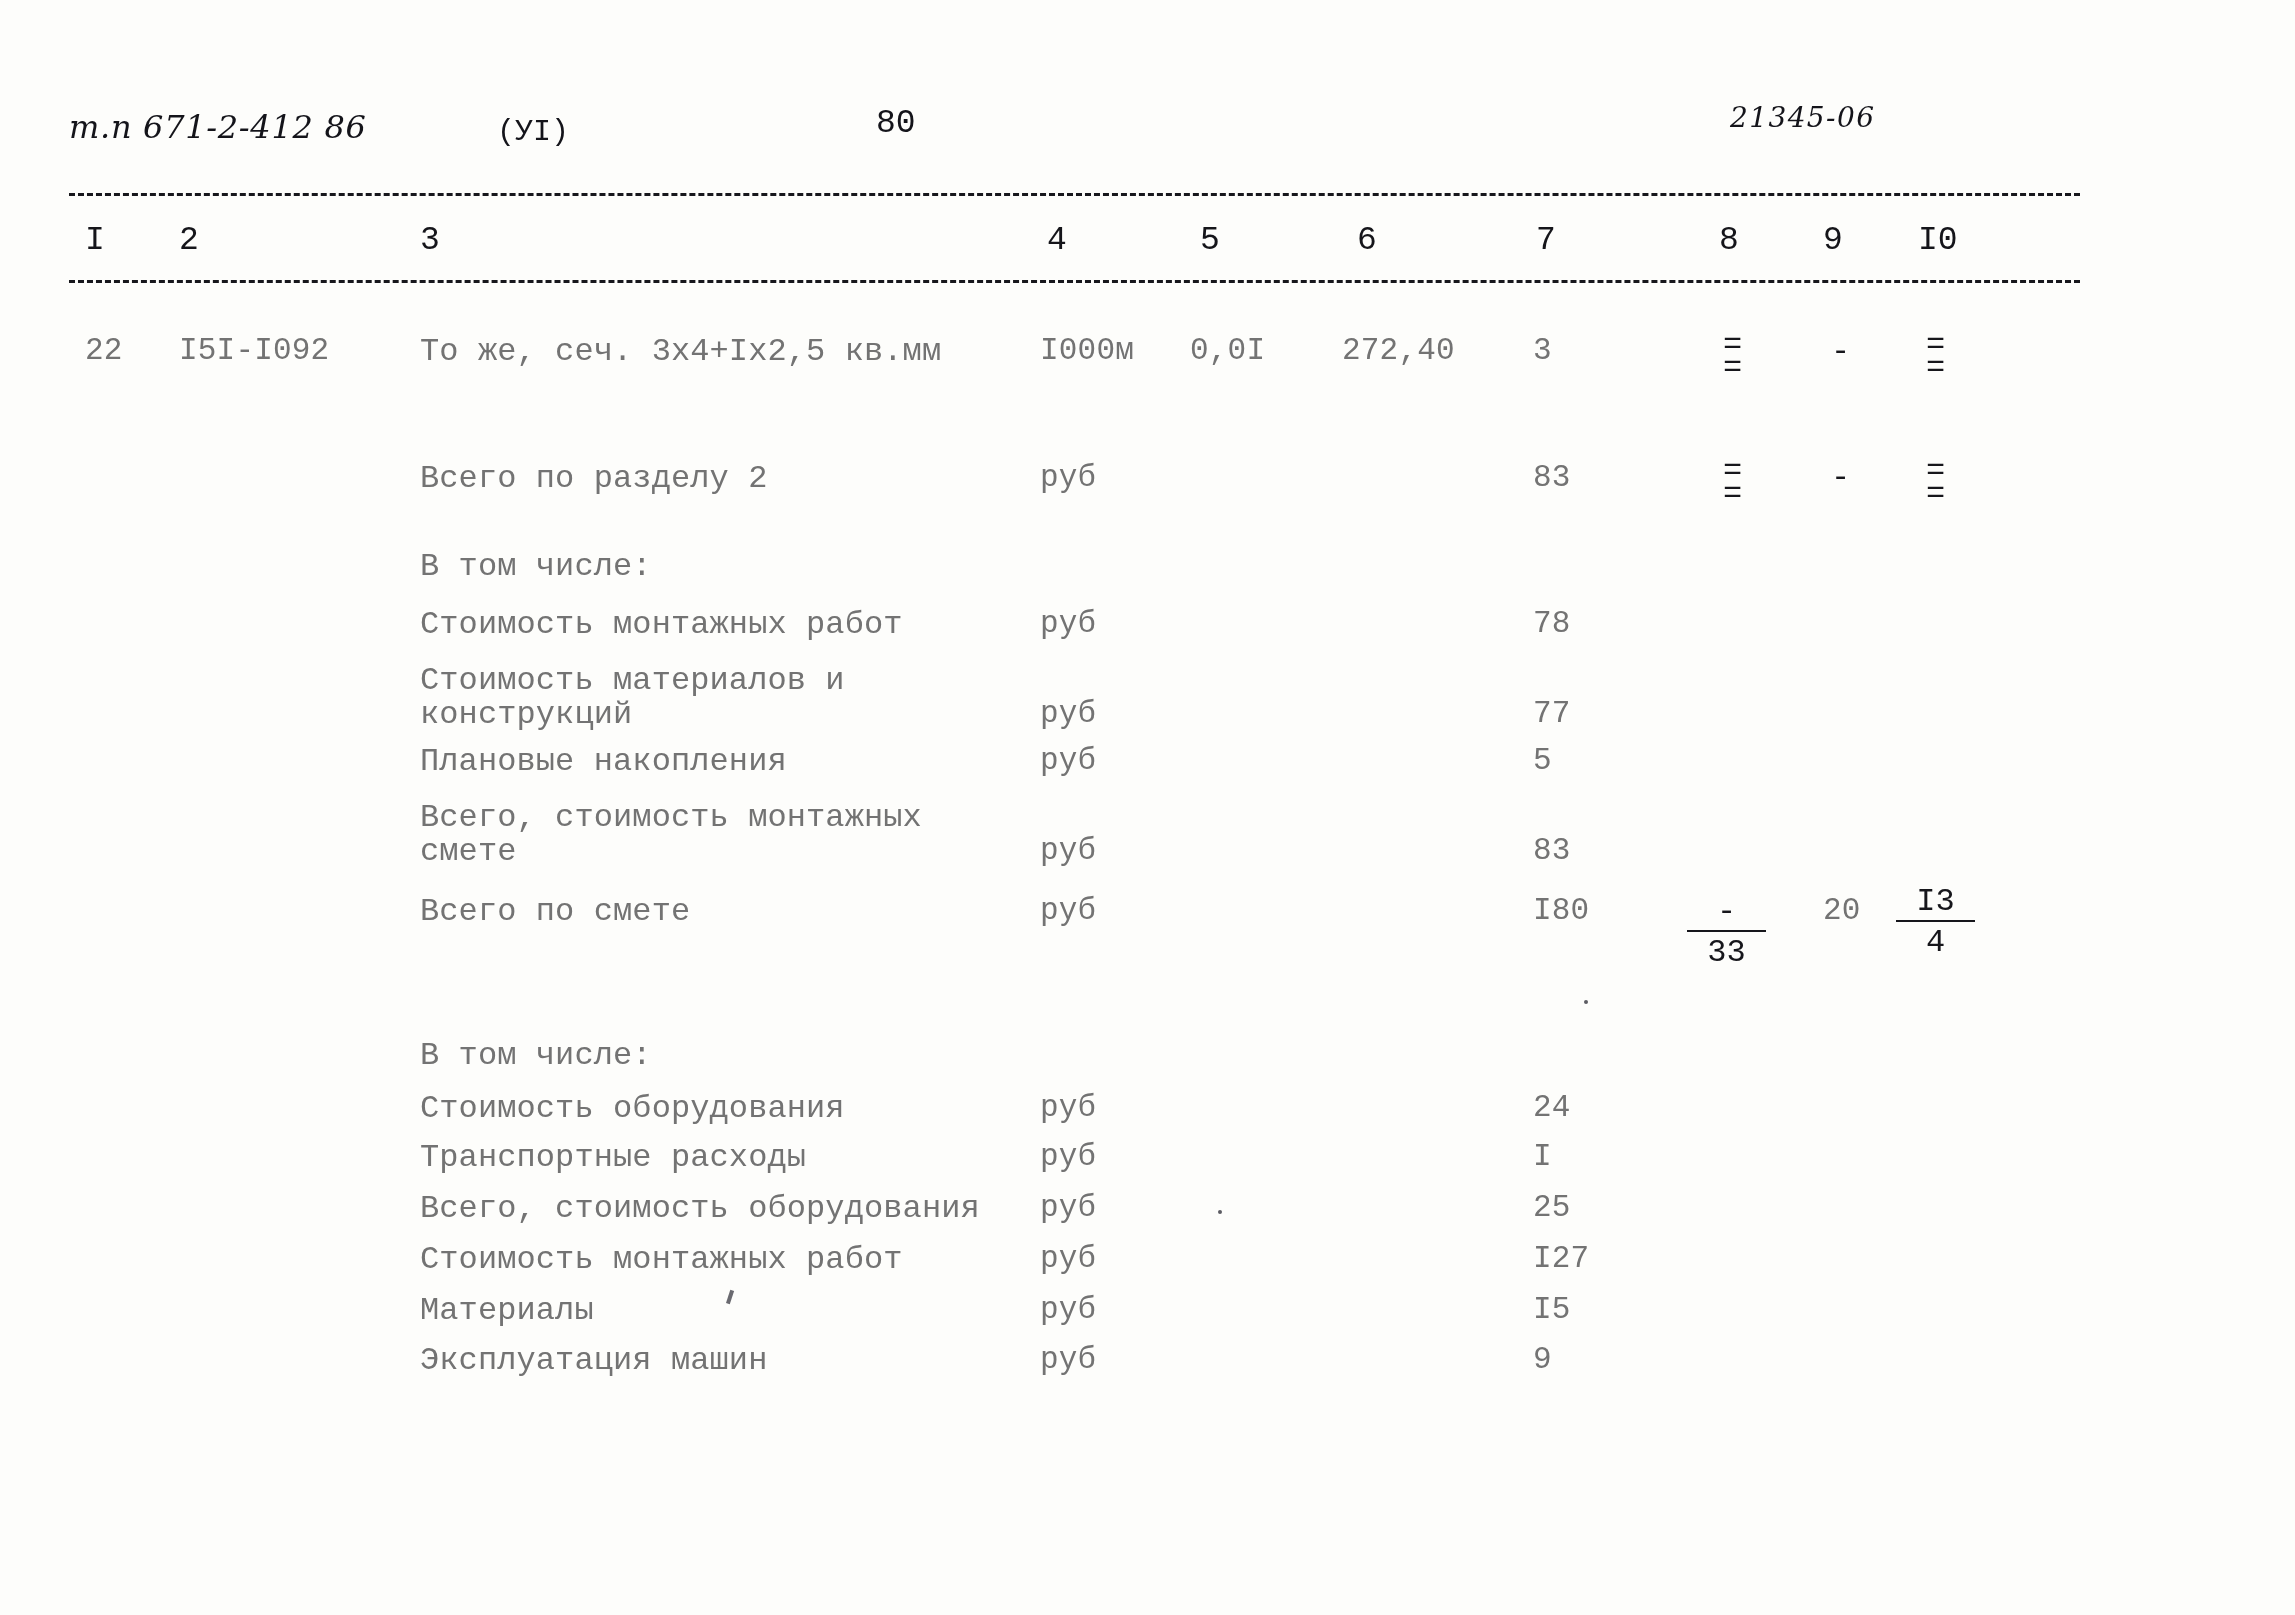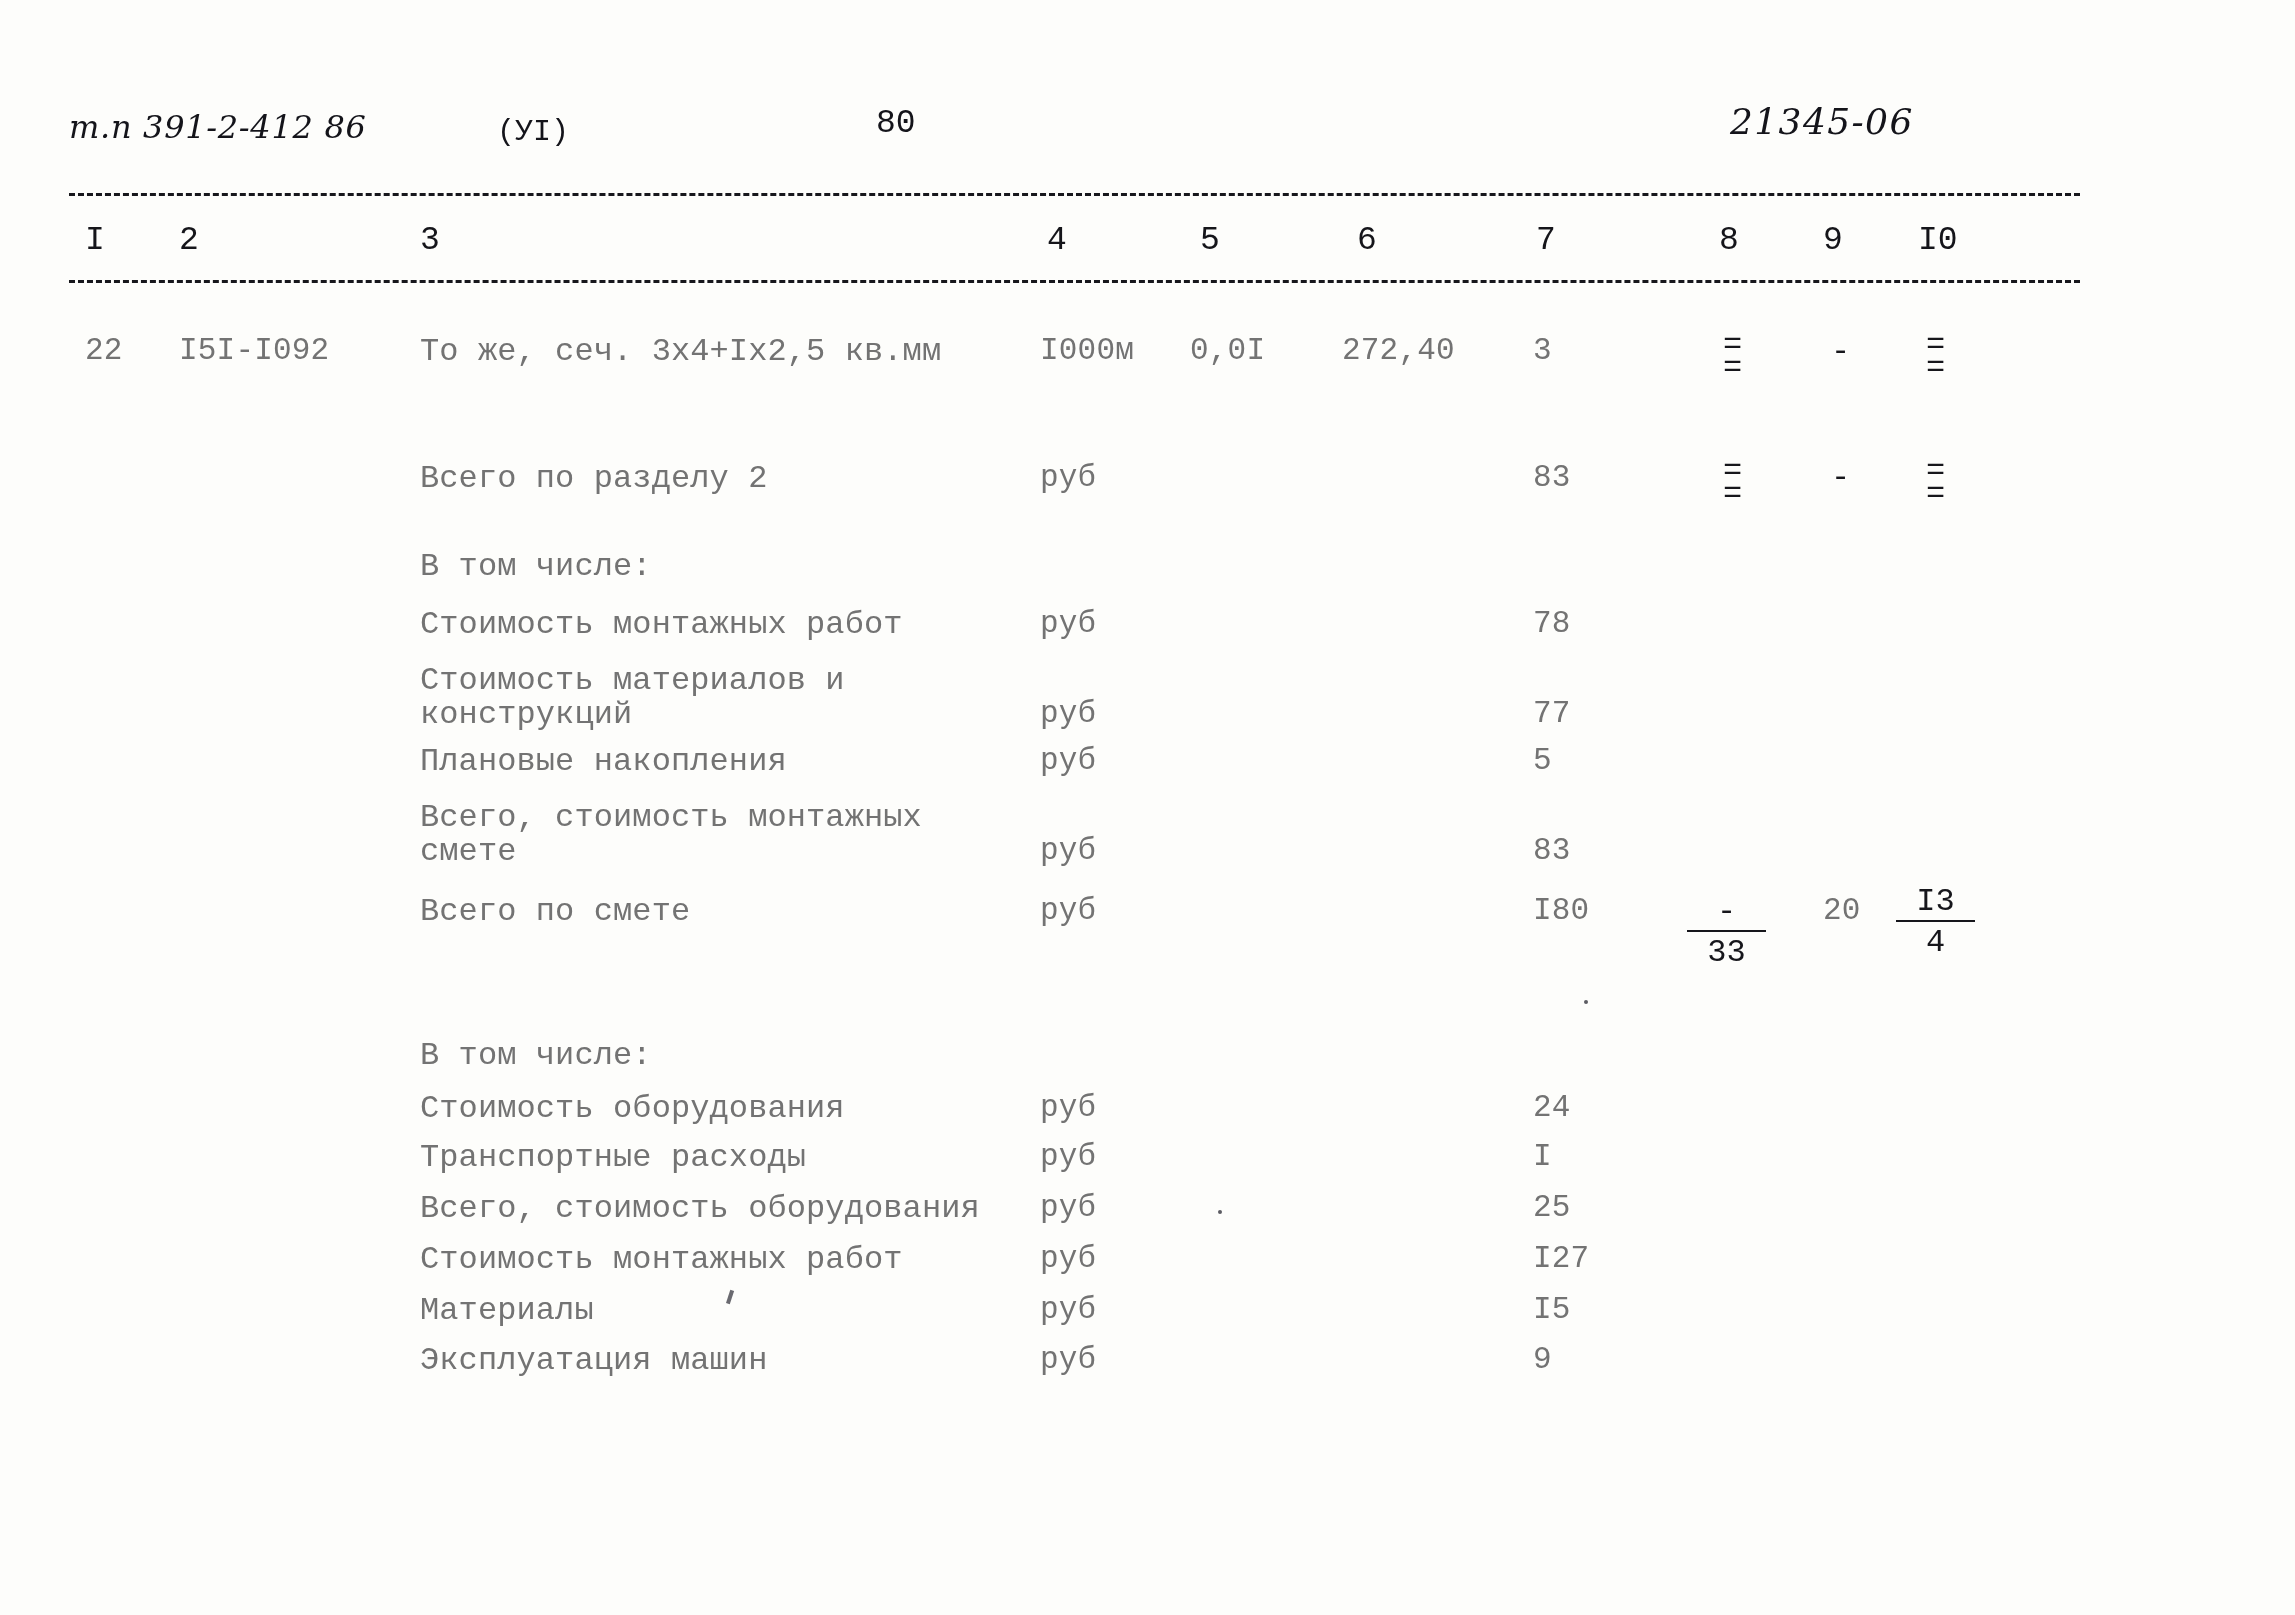--- a/index.html
+++ b/index.html
@@ -45,21 +45,21 @@
     font-family: "Liberation Mono", monospace;
     font-size: 33px;
     color: #14141a;
   }
   .hdr-right {
     position: absolute;
     left: 1730px;
     top: 101px;
     font-family: "DejaVu Serif", serif;
     font-style: italic;
-    font-size: 36px;
+    font-size: 28px;
     letter-spacing: 1.4px;
     color: #14141a;
     white-space: nowrap;
   }
 
   
   .dashed-rule {
     position: absolute;
     left: 69px;
     width: 2011px;
@@ -154,21 +154,21 @@
     width: 3.6px;
     height: 14.4px;
     background: #6a6a70;
   }
 </style>
 </head>
 <body>
 
 <div id="page">
 
-  <div class="hdr-left">т.п 391-2-412 86</div>
+  <div class="hdr-left">т.п 671-2-412 86</div>
   <div class="hdr-roman">(УI)</div>
   <div class="hdr-page">80</div>
   <div class="hdr-right">21345-06</div>
 
   <div class="dashed-rule rule-top"></div>
   <div class="dashed-rule rule-bottom"></div>
 
   <div class="colnum" style="left:85px;">I</div>
   <div class="colnum" style="left:179px;">2</div>
   <div class="colnum" style="left:420px;">3</div>

